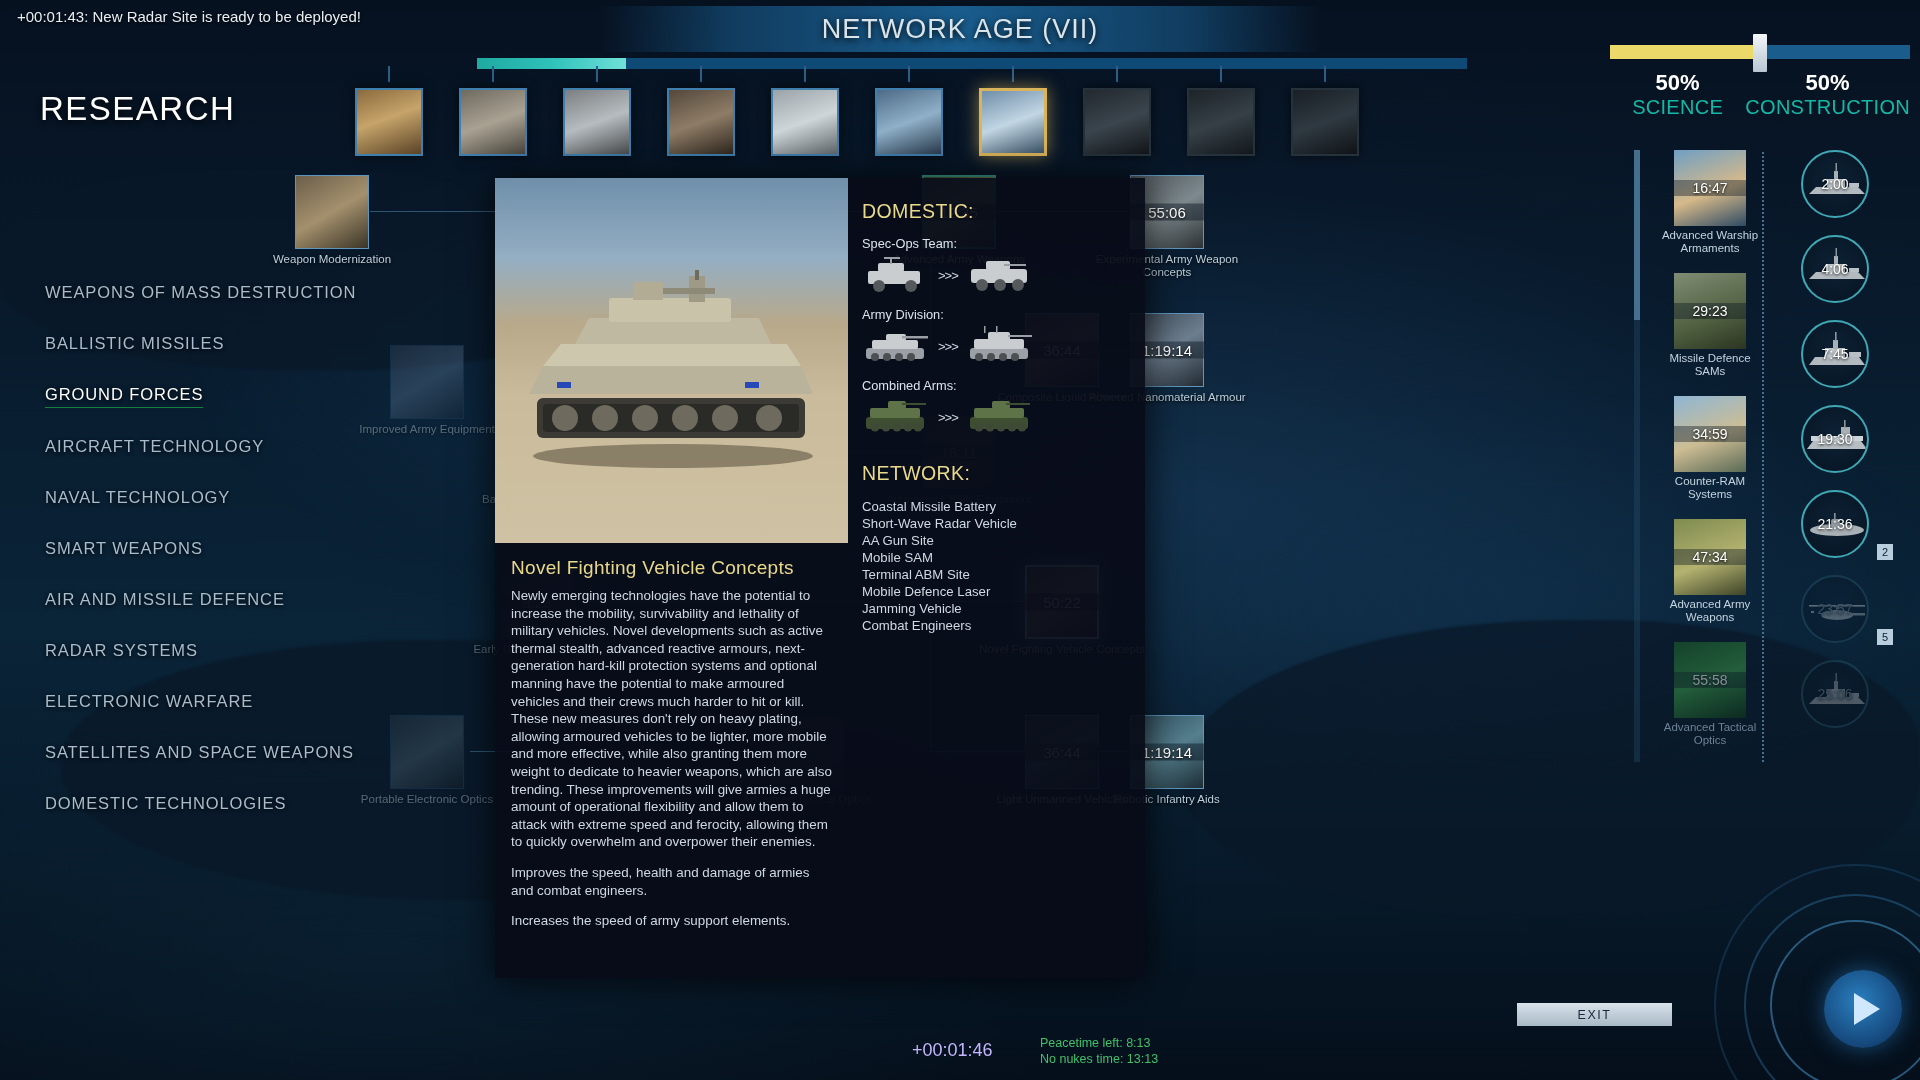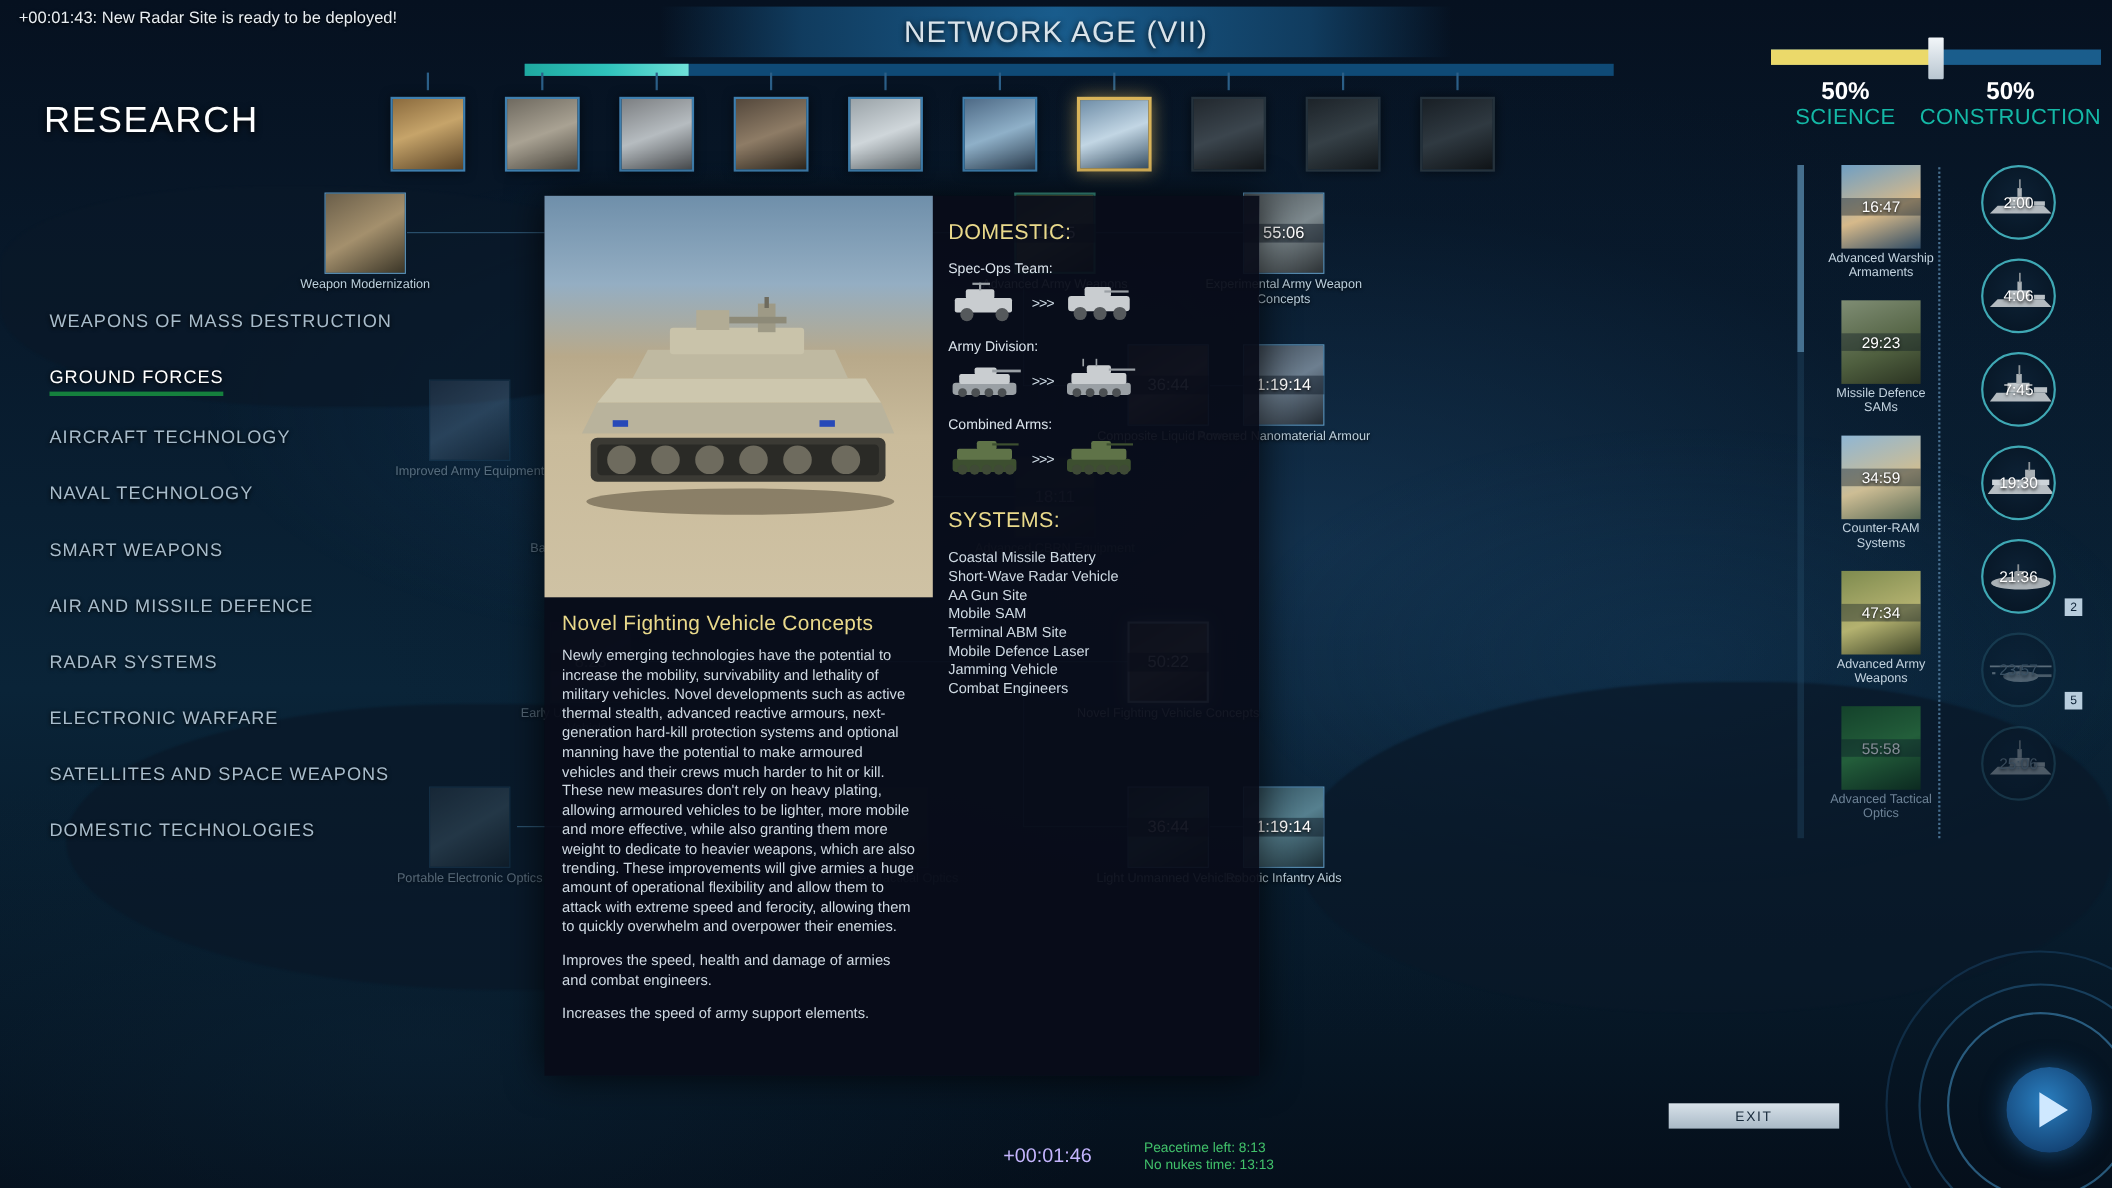--- a/index.html
+++ b/index.html
@@ -67,21 +67,21 @@
   #research-title{
     position:absolute; left:40px; top:90px; font-size:33px; letter-spacing:1.5px;
     color:#fff; z-index:30; text-shadow:0 2px 7px #000;
   }
   #categories{ position:absolute; left:45px; top:255px; z-index:30;margin-top:28px; }
   .cat{
     font-size:16.5px; letter-spacing:.9px; color:#a8bccb; margin-bottom:29px;
     cursor:pointer; display:inline-block; padding-bottom:3px;
     text-shadow:0 1px 4px #000; white-space:nowrap;
   }
-  .cat.active{ color:#ffffff; border-bottom:4px solid #15803d; }
+  .cat.active{ color:#ffffff; border-bottom:1px solid #15803d; }
   
   #board{
     position:absolute; left:330px; top:165px; width:1290px; height:700px;
     z-index:10;
   }
   .conn{ position:absolute; background:#3d6f92; opacity:.7; }
   .node{ position:absolute; width:74px; height:74px; z-index:12; }
   .node .thumb{
     position:absolute; inset:0; background-size:cover; background-position:center;
     border:1px solid #5e96bd;
@@ -271,20 +271,21 @@
     </div>
     <div class="age-item locked">
       <div class="age-tick"></div>
       <div class="age-thumb" style="background: linear-gradient(160deg, rgb(30, 50, 69), rgb(60, 91, 115) 50%, rgb(17, 30, 41));"></div>
     </div>
   </div>
 
 <div id="research-title">RESEARCH</div>
 <div id="categories">
     <div><div class="cat">WEAPONS OF MASS DESTRUCTION</div></div>
+    <div><div class="cat">BALLISTIC MISSILES</div></div>
     <div><div class="cat active">GROUND FORCES</div></div>
     <div><div class="cat">AIRCRAFT TECHNOLOGY</div></div>
     <div><div class="cat">NAVAL TECHNOLOGY</div></div>
     <div><div class="cat">SMART WEAPONS</div></div>
     <div><div class="cat">AIR AND MISSILE DEFENCE</div></div>
     <div><div class="cat">RADAR SYSTEMS</div></div>
     <div><div class="cat">ELECTRONIC WARFARE</div></div>
     <div><div class="cat">SATELLITES AND SPACE WEAPONS</div></div>
     <div><div class="cat">DOMESTIC TECHNOLOGIES</div></div>
   </div>
@@ -599,21 +600,21 @@
               <rect x="40" y="6" width="24" height="2" fill="#3d4f30"></rect>
               <circle cx="13" cy="30" r="4.5" fill="#3f4a36"></circle>
               <circle cx="24" cy="30" r="4.5" fill="#3f4a36"></circle>
               <circle cx="35" cy="30" r="4.5" fill="#3f4a36"></circle>
               <circle cx="46" cy="30" r="4.5" fill="#3f4a36"></circle>
               <circle cx="56" cy="30" r="4.5" fill="#3f4a36"></circle>
             </svg>
           </div>
         </div>
       </div>
-    <div class="sec-head" style="margin-top:24px;">SYSTEMS:</div>
+    <div class="sec-head" style="margin-top:24px;">NETWORK:</div>
     <div class="improves-list" id="improves-container">
         <div>Coastal Missile Battery</div>
         <div>Short-Wave Radar Vehicle</div>
         <div>AA Gun Site</div>
         <div>Mobile SAM</div>
         <div>Terminal ABM Site</div>
         <div>Mobile Defence Laser</div>
         <div>Jamming Vehicle</div>
         <div>Combat Engineers</div>
       </div>

